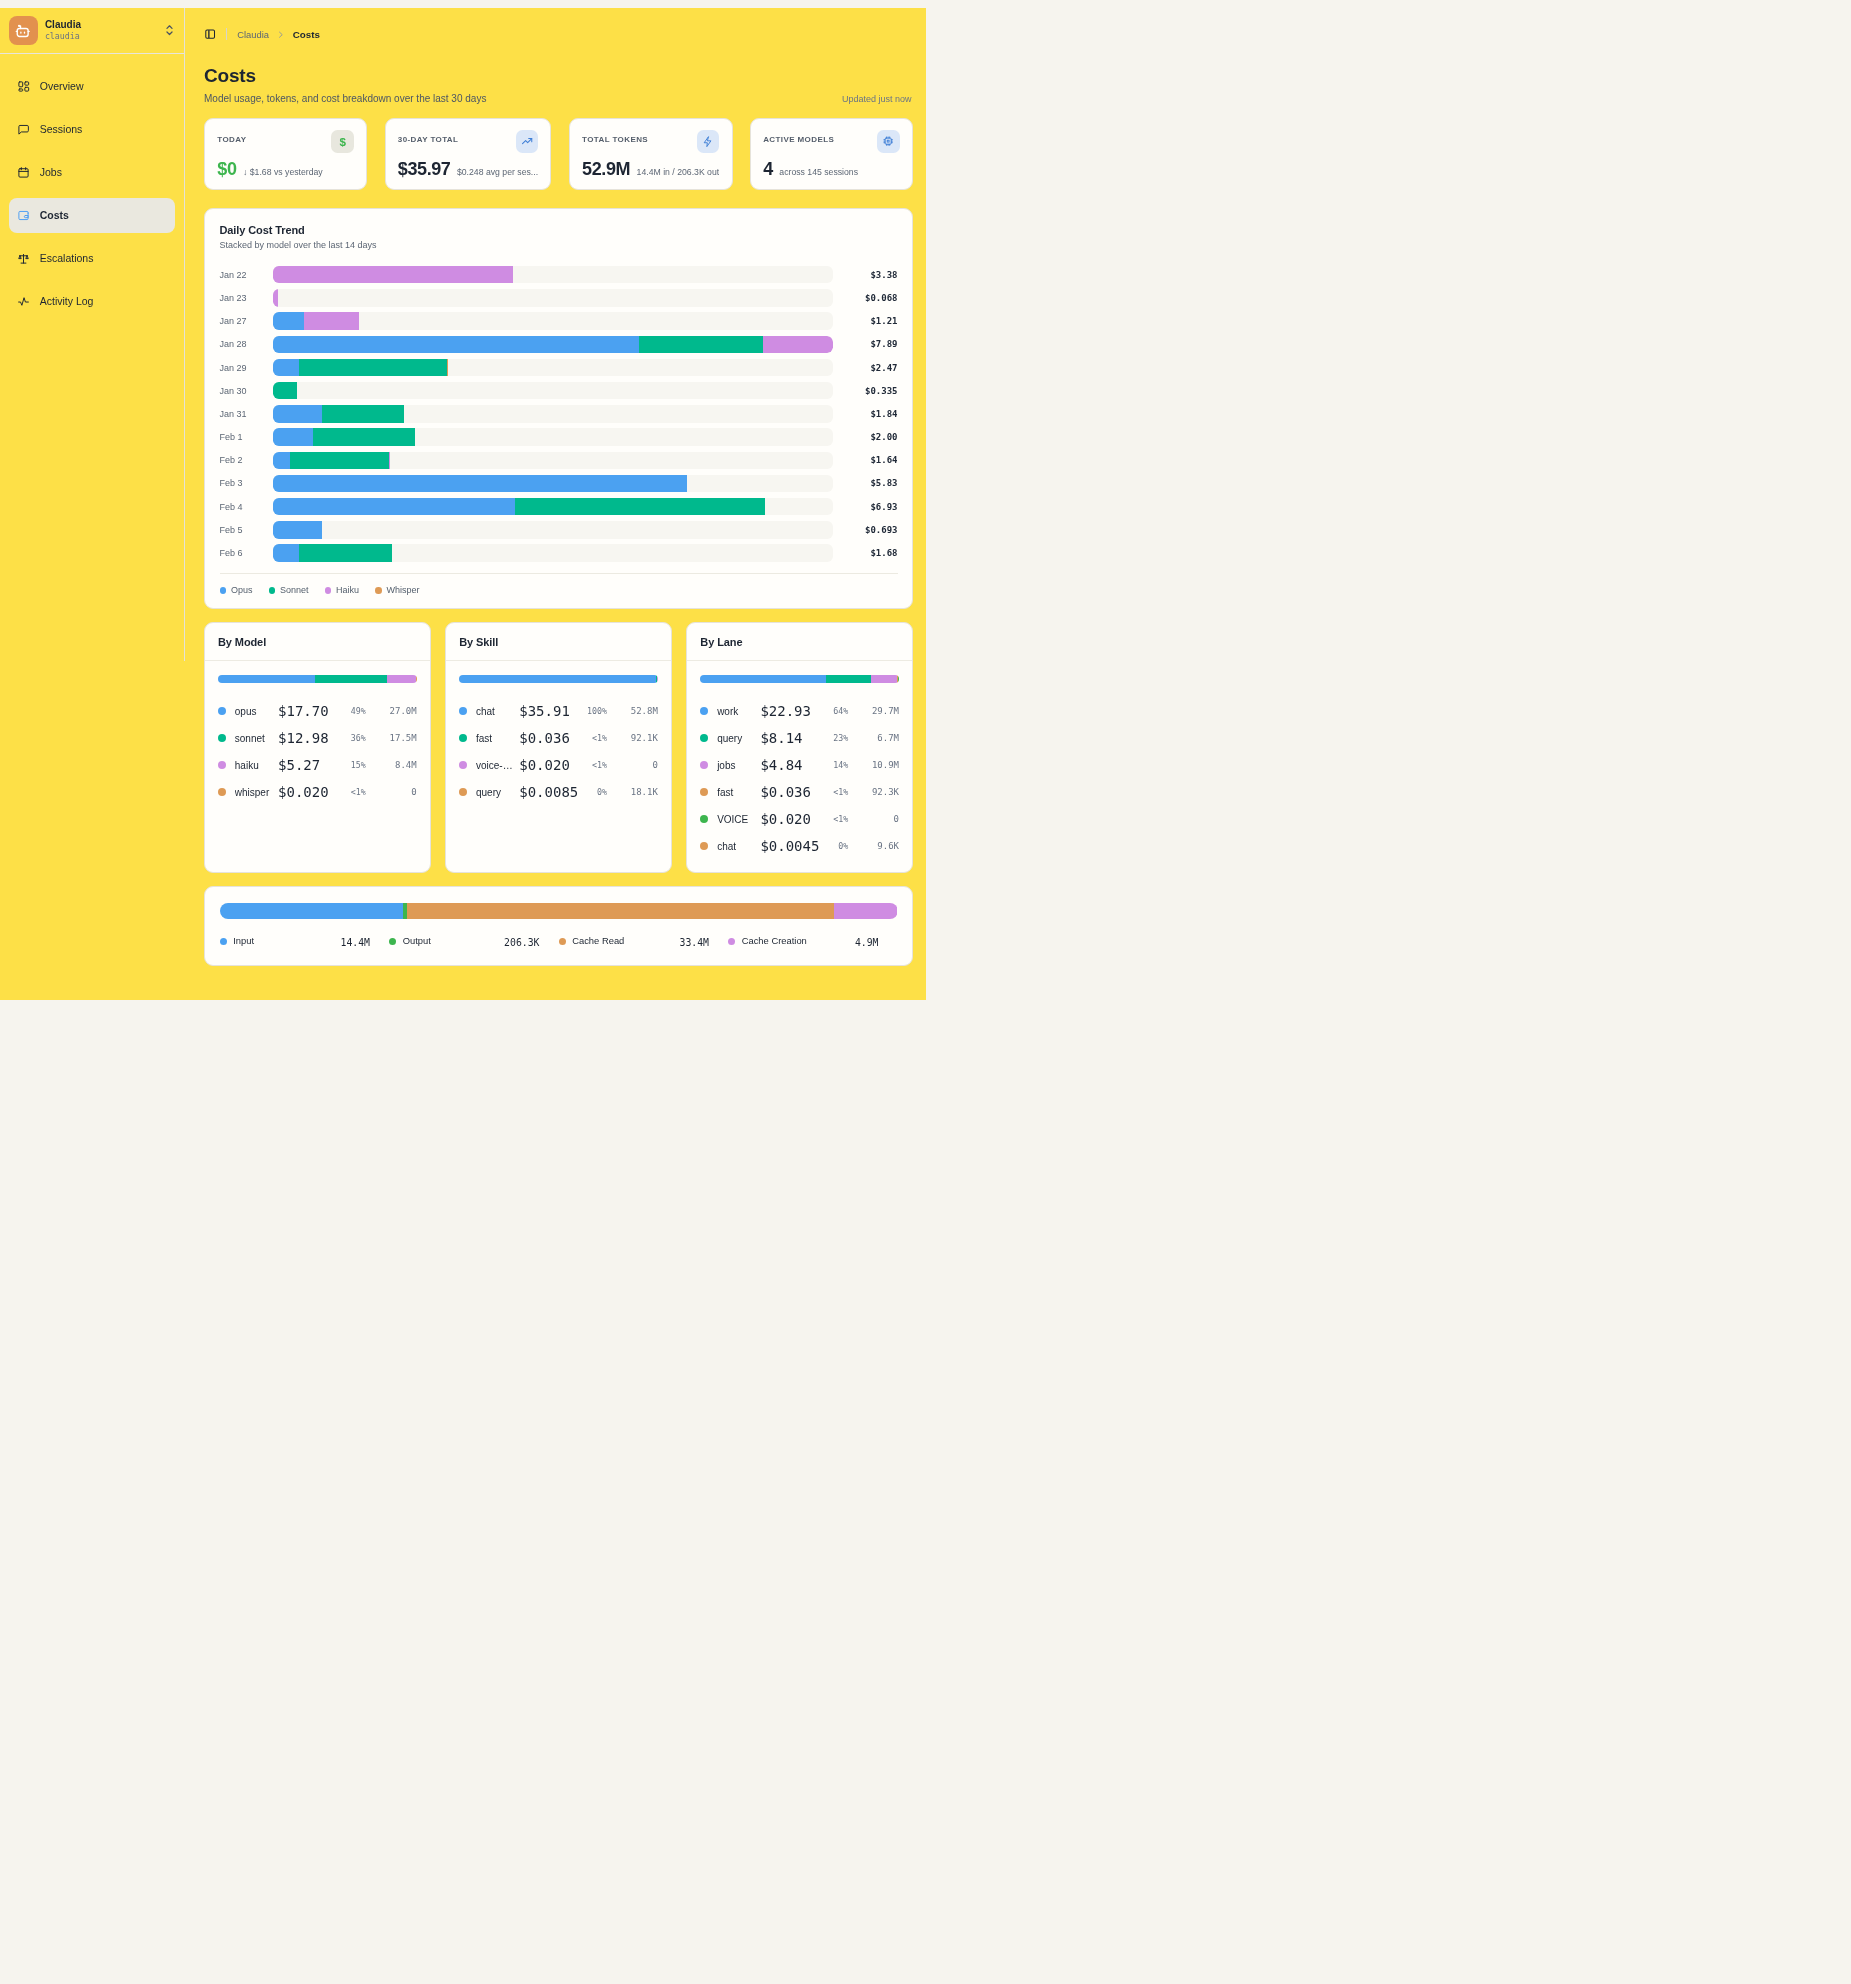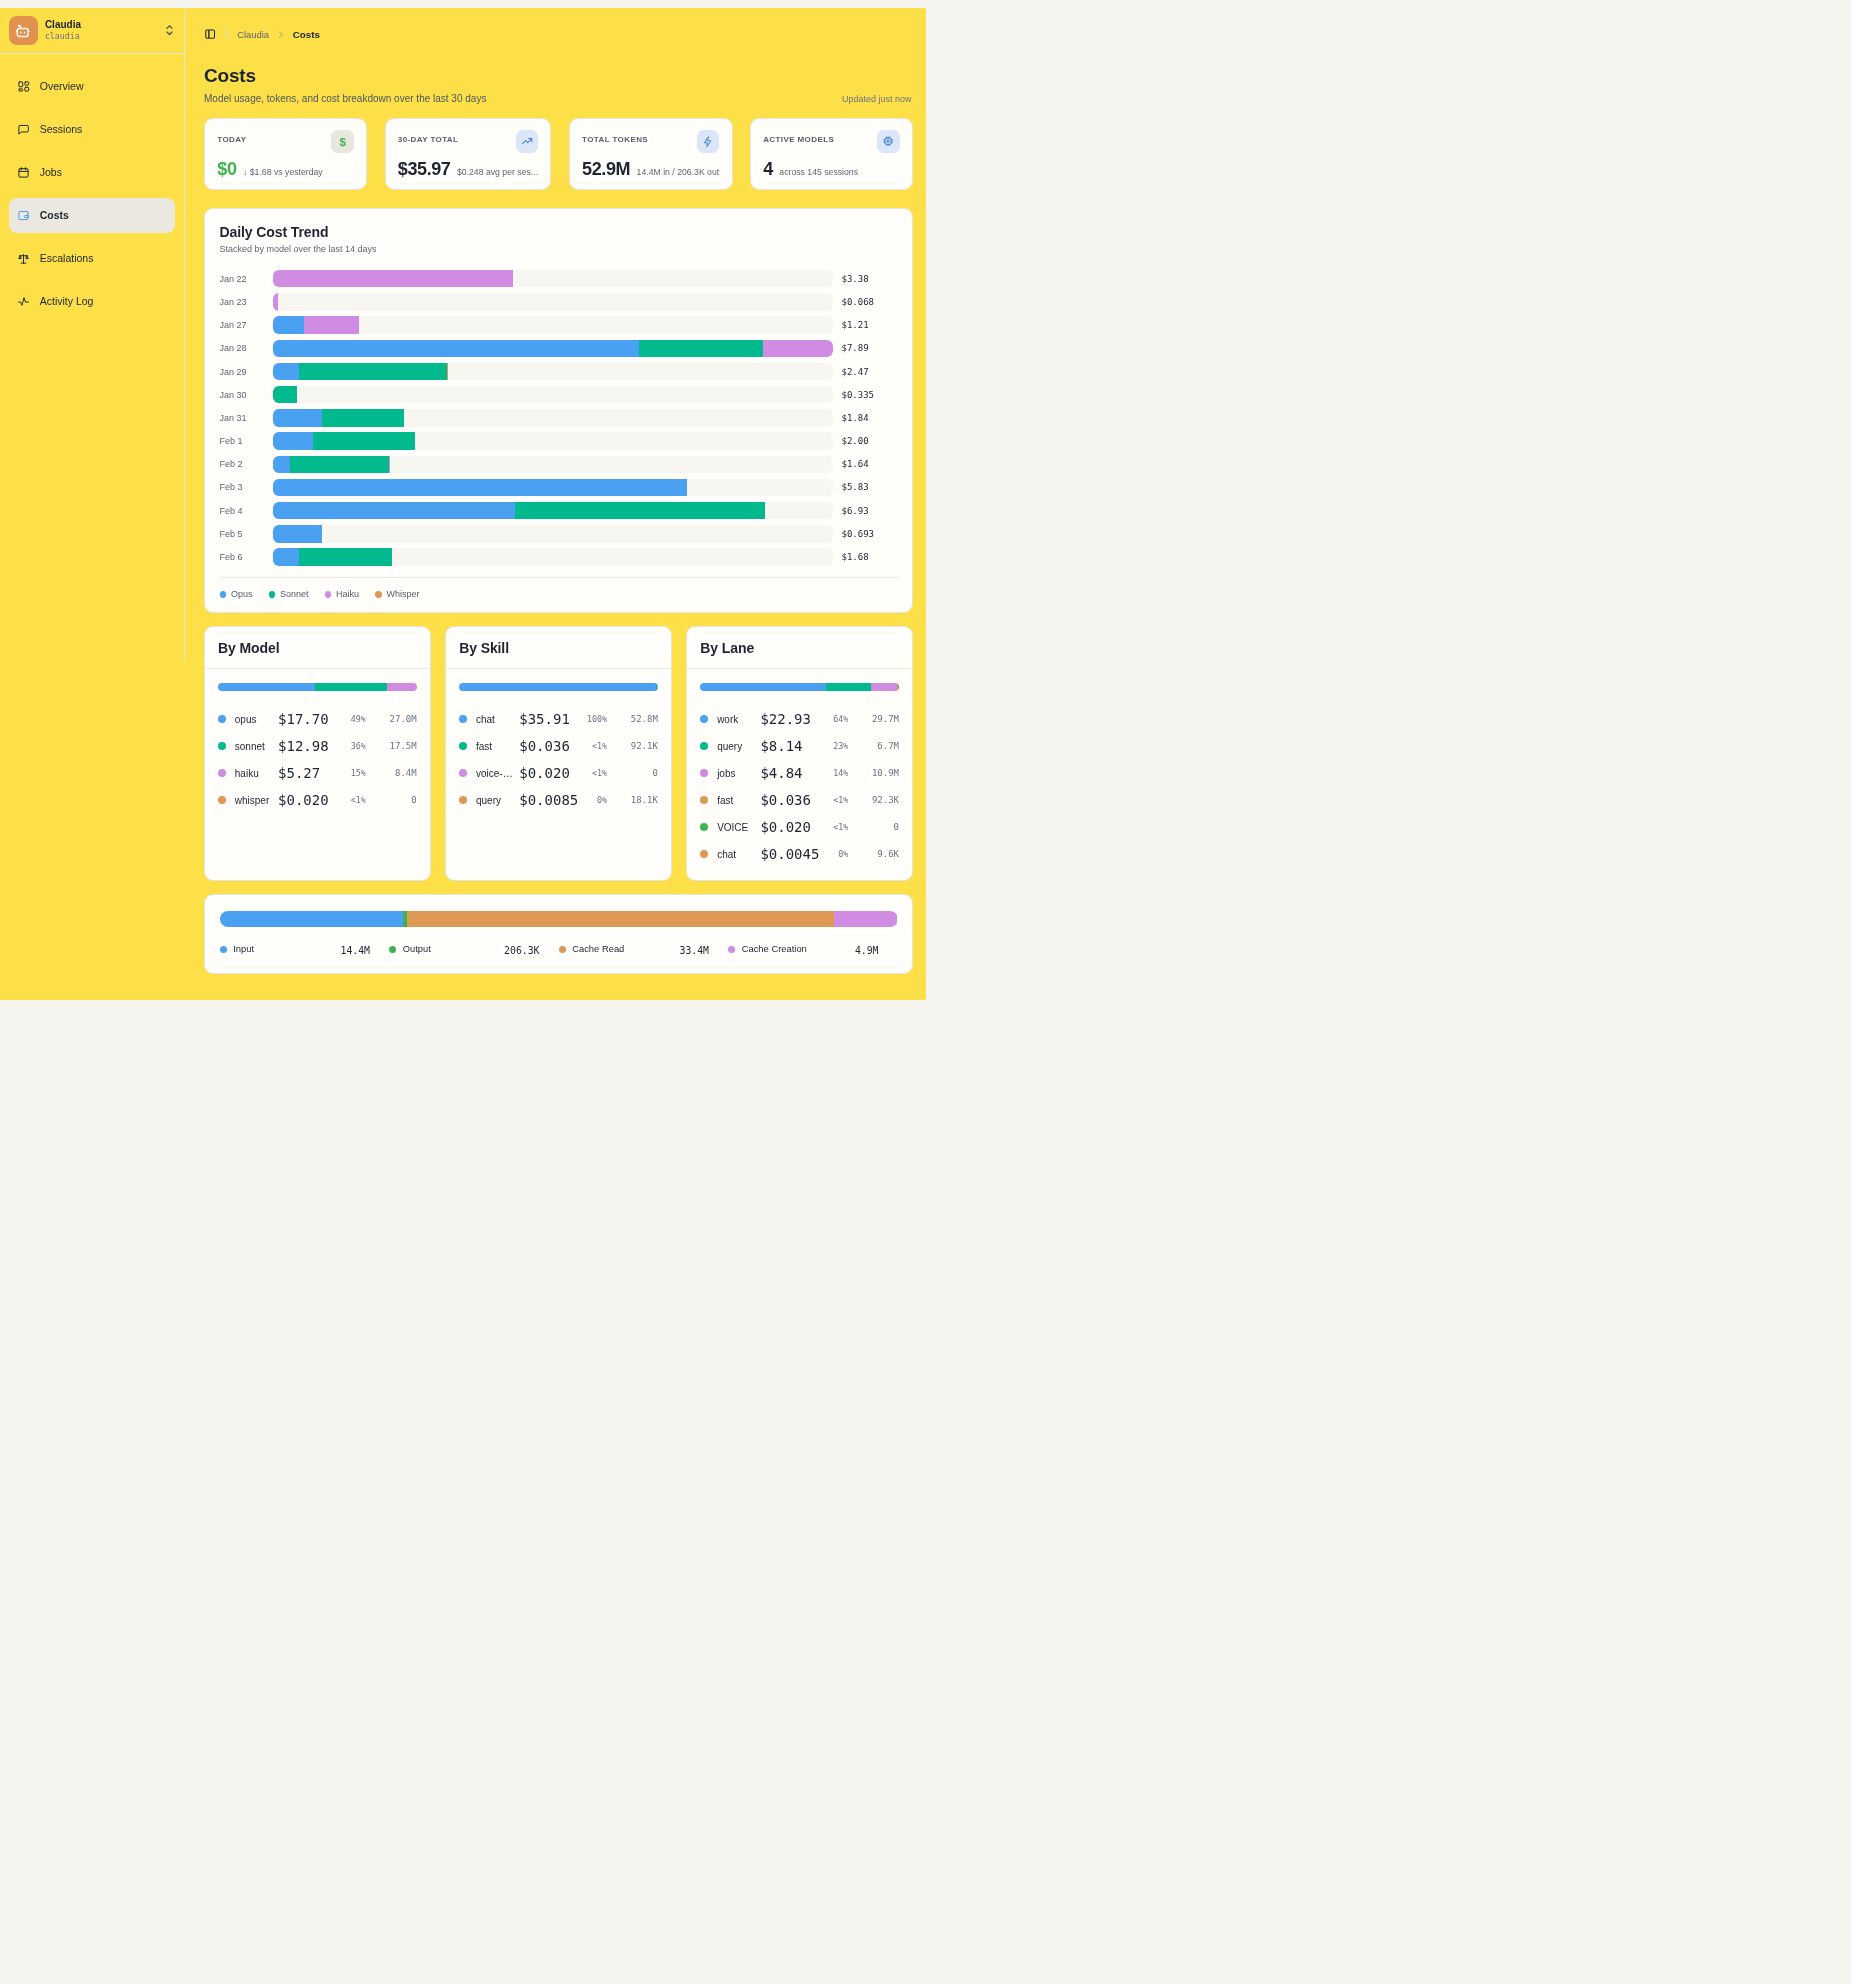--- a/index.html
+++ b/index.html
@@ -47,29 +47,29 @@
   .badge-blue { background:#dbe7f8; color:#3f7fd6; }
   .badge-gray { background:#e8e7de; color:#3db54e; }
   .dollar-glyph { font-size:11.6px; font-weight:700; }
   .stat-bottom { display:flex; align-items:baseline; gap:6.5px; margin-top:6.5px; }
   .stat-value { font-size:18px; font-weight:800; letter-spacing:-0.4px; }
   .stat-value.green { color:#3db54e; }
   .stat-sub { font-size:8.7px; color:#5c6674; white-space:nowrap; overflow:hidden; text-overflow:ellipsis; max-width:94px; }
 
   
   .chart-card { margin-top:18px; padding:14.5px 14.5px 13px 14.5px; }
-  .card-title { font-size:14px; font-weight:800; letter-spacing:-0.1px; }
+  .card-title { font-size:11px; font-weight:800; letter-spacing:-0.1px; }
   .card-sub { font-size:9px; color:#5c6674; margin-top:4.3px; }
   .chart-rows { margin-top:16px; }
   .crow { display:grid; grid-template-columns:45px 1fr 56px; align-items:center; gap:8.7px; margin-bottom:5.8px; }
   .crow-label { font-size:9px; color:#5c6674; }
   .crow-track { height:17.4px; background:#f7f6f1; border-radius:5.8px; overflow:hidden; display:flex; }
   .crow-bars { display:flex; height:100%; border-radius:0 5.8px 5.8px 0; overflow:hidden; }
   .crow-seg { height:100%; }
-  .crow-value { font-size:9px; color:#212a38; text-align:left; }
+  .crow-value { font-size:9px; color:#212a38; text-align:right;font-weight:bold; }
   .chart-legend { display:flex; gap:16px; border-top:0.7px solid #eceae1; margin-top:11.6px; padding-top:11px; }
   .lg-item { display:flex; align-items:center; gap:5px; font-size:9px; color:#55606e; }
   .dot { width:6.5px; height:6.5px; border-radius:50%; flex:0 0 auto; }
 
   
   .breakdowns { display:grid; grid-template-columns:repeat(3,1fr); gap:14.5px; margin-top:13px; }
   .bd-head { padding:12.3px 13px; border-bottom:0.7px solid #edebe2; }
   .bd-body { padding:14.5px 13px 11.6px 13px; }
   .bd-bar { height:8px; border-radius:72px; overflow:hidden; display:flex; margin-bottom:14.5px; }
   .bd-seg { height:100%; }

